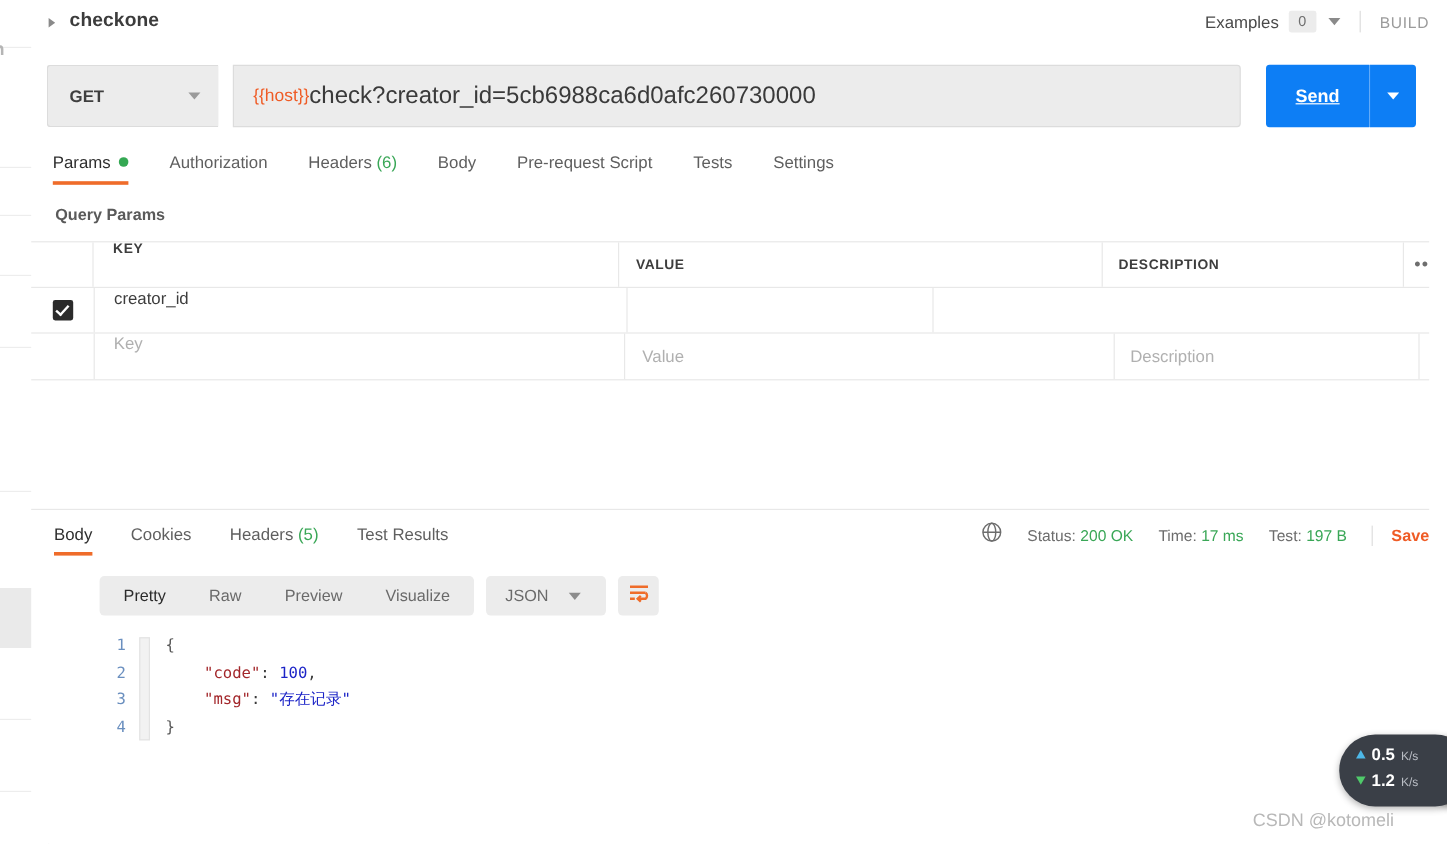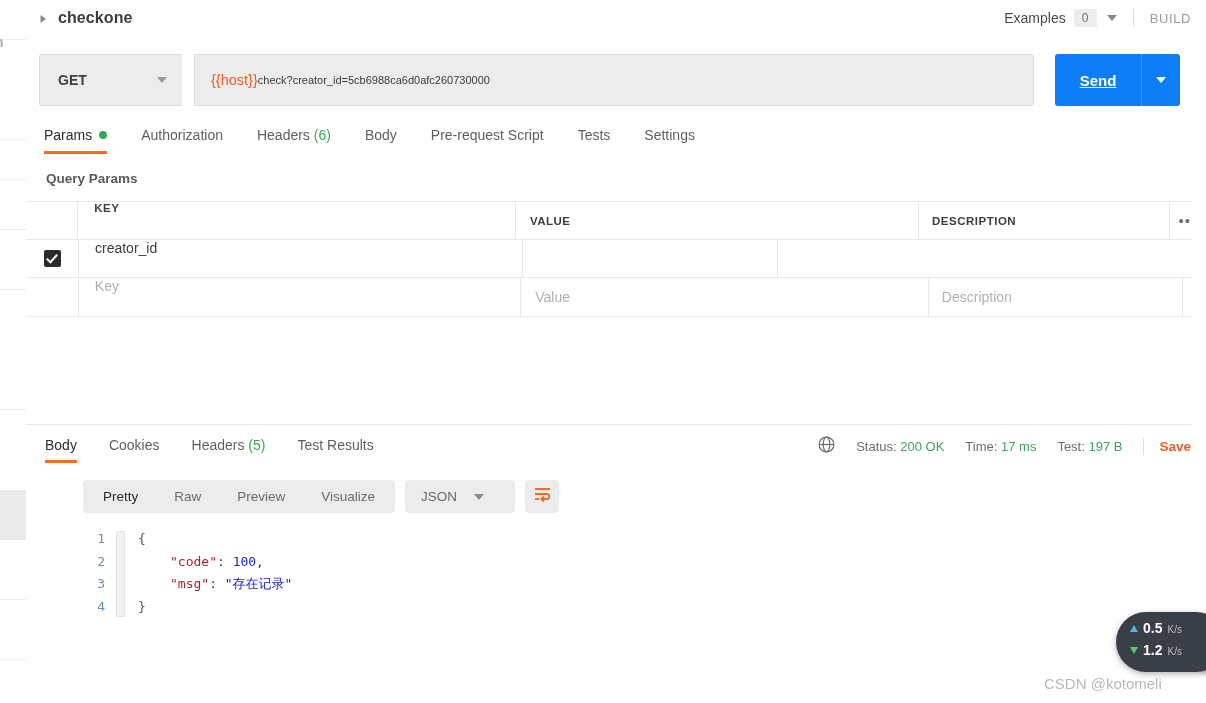--- a/index.html
+++ b/index.html
@@ -157,21 +157,21 @@
     background: #ececec;
     display: flex;
     align-items: center;
     padding: 0 16px;
     box-sizing: border-box;
     border-radius: 0 3px 3px 0;
     overflow: hidden;
     white-space: nowrap;
   }
   .url-var { color: #ef5b25; font-size: 14.5px; }
-  .url-rest { color: #3a3a3a; font-size: 11px; }
+  .url-rest { color: #3a3a3a; font-size: 20px; }
   .send-wrap {
     display: flex;
     margin-left: 9px;
     height: 52px;
   }
   .send-btn {
     width: 86px;
     background: #0d7ef5;
     color: #ffffff;
     font-size: 15px;
@@ -388,21 +388,21 @@
     padding: 0 18px;
     line-height: 33px;
   }
   .seg.active { color: #2b2b2b; }
   .json-select {
     display: flex;
     align-items: center;
     background: #ececec;
     border-radius: 4px;
     height: 33px;
-    padding: 0 31px 0 16px;
+    padding: 0 21px 0 16px;
     gap: 17px;
   }
   .json-select .lbl { font-size: 13.5px; color: #6a6a6a; }
   .json-caret {
     width: 0; height: 0;
     border-left: 5px solid transparent;
     border-right: 5px solid transparent;
     border-top: 6px solid #8c8c8c;
   }
   .wrap-btn {

